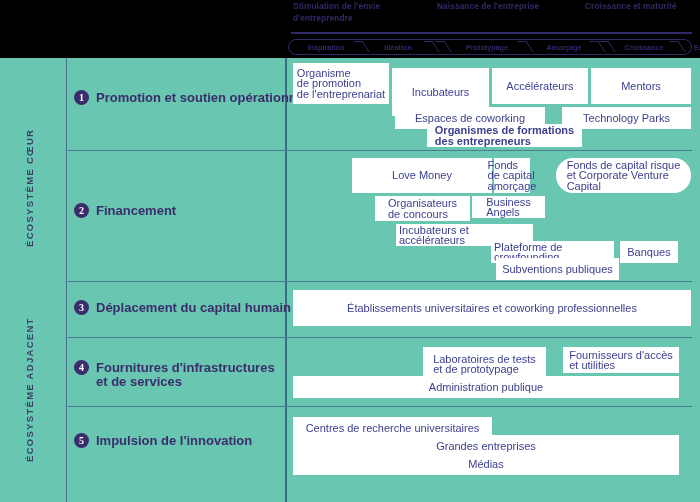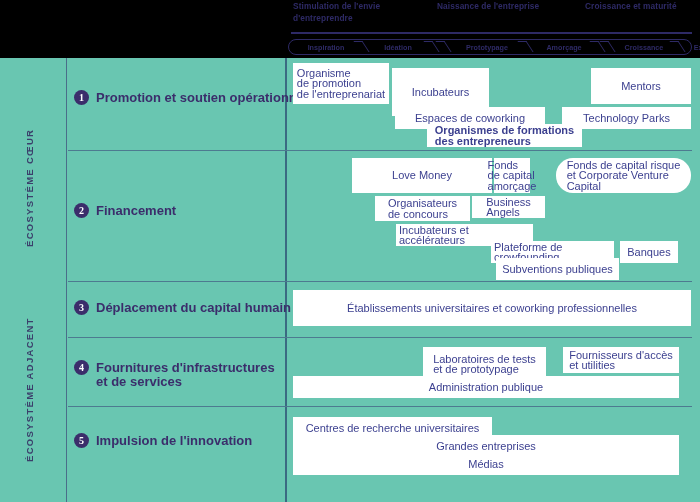--- a/index.html
+++ b/index.html
@@ -175,20 +175,21 @@
   </div>
   <div class="rowlabel" style="top:433px;">
     <div class="num">5</div>
     <div class="rowtitle">Impulsion de l'innovation</div>
   </div>
 
   <div class="box" style="left:293px;top:63px;width:96px;height:41px;">Organisme
 de promotion
 de l'entreprenariat</div>
   <div class="box" style="left:392px;top:68px;width:97px;height:48px;">Incubateurs</div>
+  <div class="box" style="left:492px;top:68px;width:96px;height:36px;">Accélérateurs</div>
   <div class="box" style="left:591px;top:68px;width:100px;height:36px;">Mentors</div>
   <div class="box" style="left:395px;top:107px;width:150px;height:14px;">Espaces de coworking</div>
   <div class="box" style="left:562px;top:107px;width:129px;height:14px;">Technology Parks</div>
   <div class="box" style="left:427px;top:124px;width:155px;height:23px;font-weight:bold;">Organismes de formations
 des entrepreneurs</div>
 
   <div class="box" style="left:352px;top:158px;width:140px;height:35px;">Love Money</div>
   <div class="box" style="left:494px;top:158px;width:36px;height:35px;">Fonds
 de capital
 amorçage</div>

